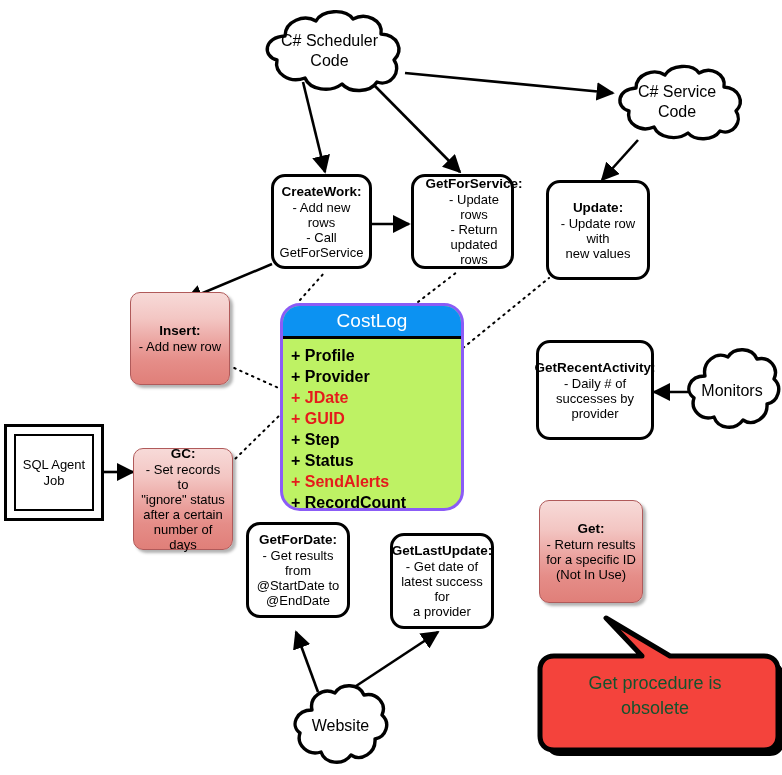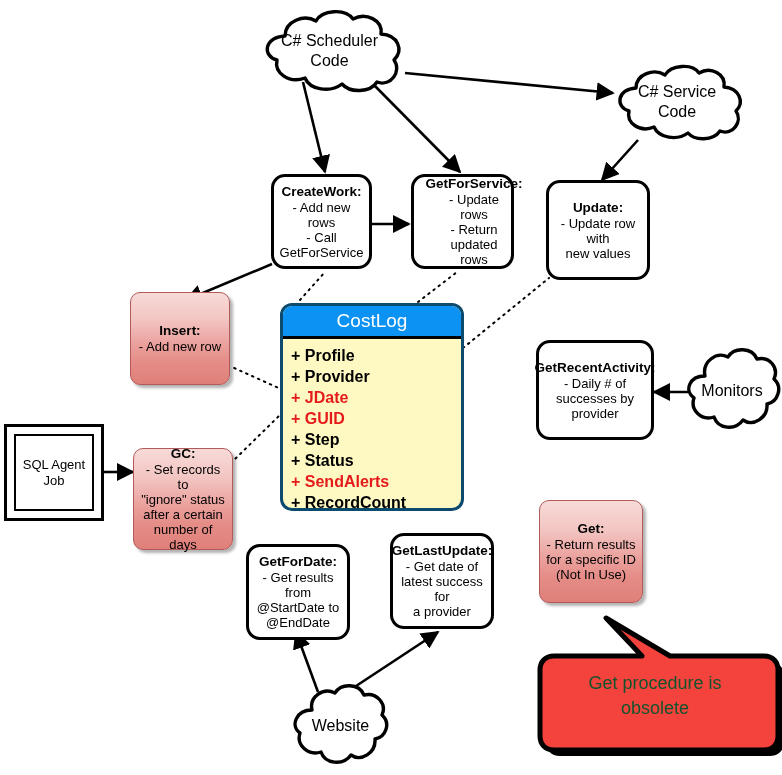--- a/index.html
+++ b/index.html
@@ -58,23 +58,23 @@
     border-radius: 10px;
     background: linear-gradient(to bottom,
         #f7dad8 0%, #f3c6c3 28%, #ea9f9b 58%, #e58d88 75%, #e07f79 100%);
     box-shadow: 3px 3px 3px rgba(0,0,0,0.30);
   }
 
   
   .classbox {
     position: absolute;
     box-sizing: border-box;
-    border: 3px solid #0c4a6e;
-    border-radius: 12px;
-    background: #fef9c3;
+    border: 3px solid #8b5cf6;
+    border-radius: 20px;
+    background: #bef264;
     overflow: hidden;
     z-index: 3;
   }
   .classbox .hdr {
     background: #0c92f2;
     color: #ffffff;
     text-align: center;
     font-size: 19px;
     line-height: 30px;
     height: 30px;
@@ -283,21 +283,21 @@
     <div class="ln">number of days</div>
   </div>
 
   <div class="node proc" style="left:536px; top:340px; width:118px; height:100px;">
     <div class="ttl">GetRecentActivity:</div>
     <div class="ln">- Daily # of</div>
     <div class="ln">successes by</div>
     <div class="ln">provider</div>
   </div>
 
-  <div class="node proc" style="left:246px; top:544px; width:104px; height:96px;">
+  <div class="node proc" style="left:246px; top:522px; width:104px; height:96px;">
     <div class="ttl">GetForDate:</div>
     <div class="ln">- Get results from</div>
     <div class="ln">@StartDate to</div>
     <div class="ln">@EndDate</div>
   </div>
 
   <div class="node proc" style="left:390px; top:533px; width:104px; height:96px;">
     <div class="ttl">GetLastUpdate:</div>
     <div class="ln">- Get date of</div>
     <div class="ln">latest success for</div>

